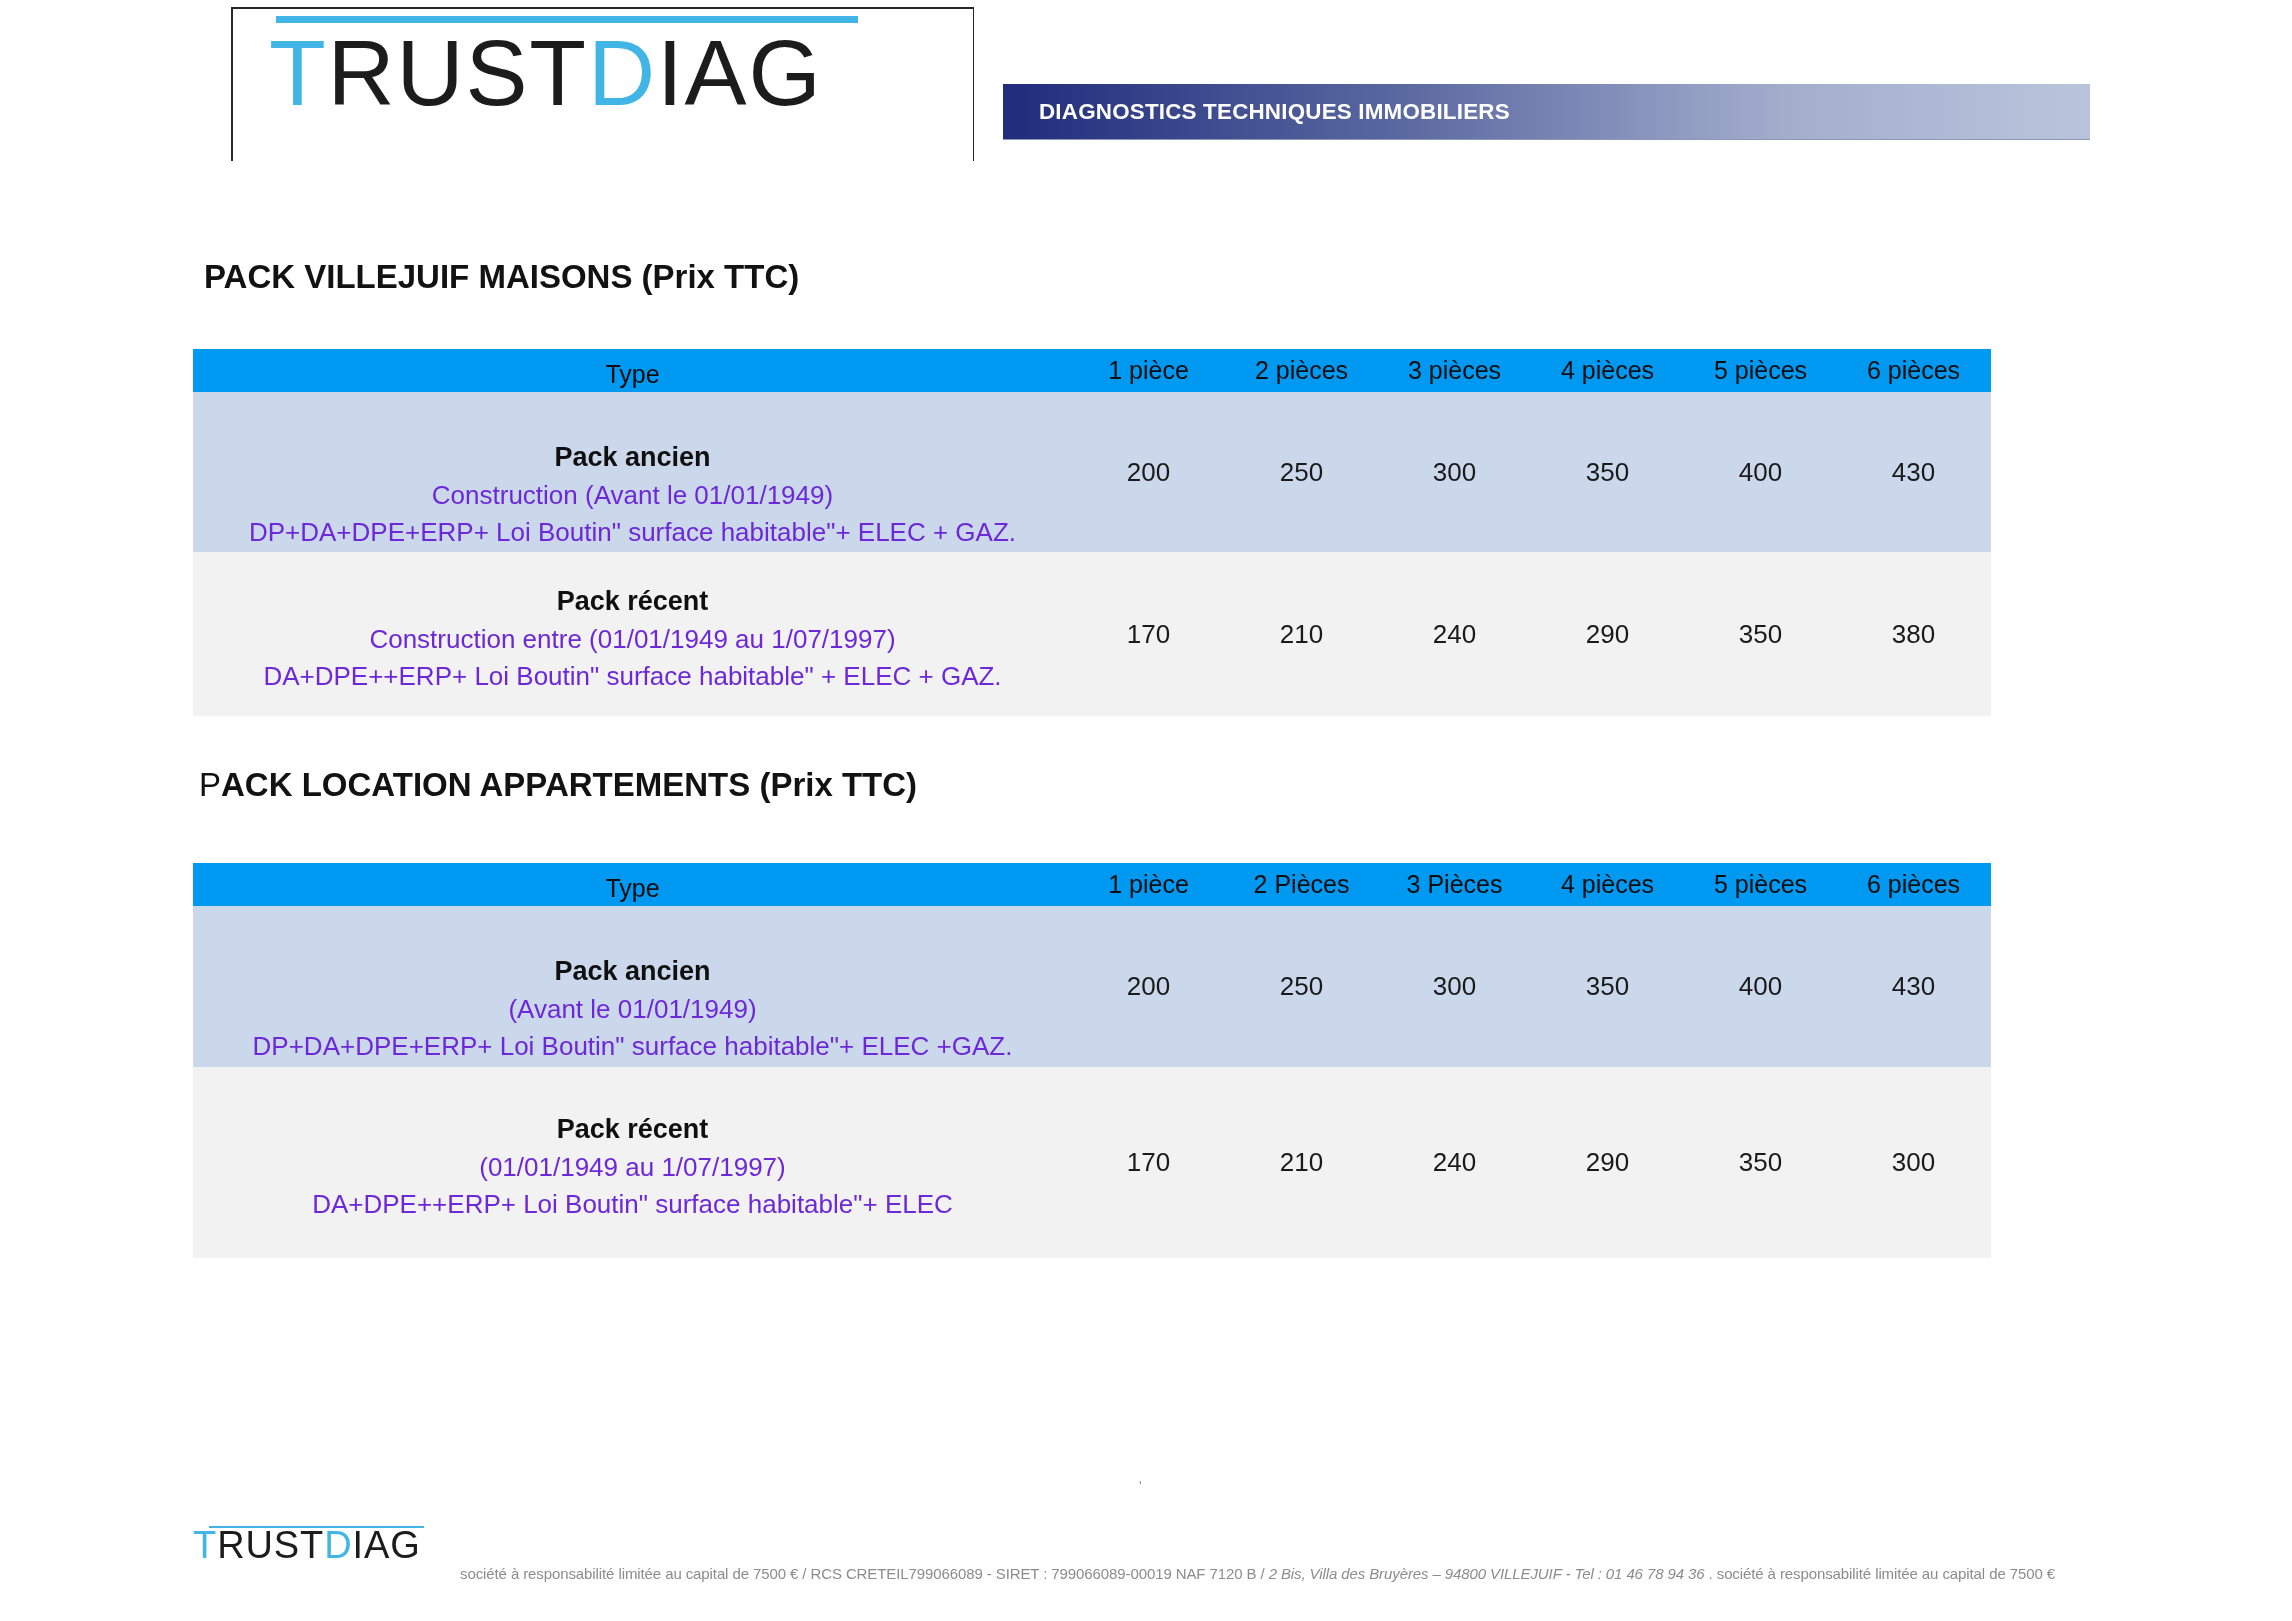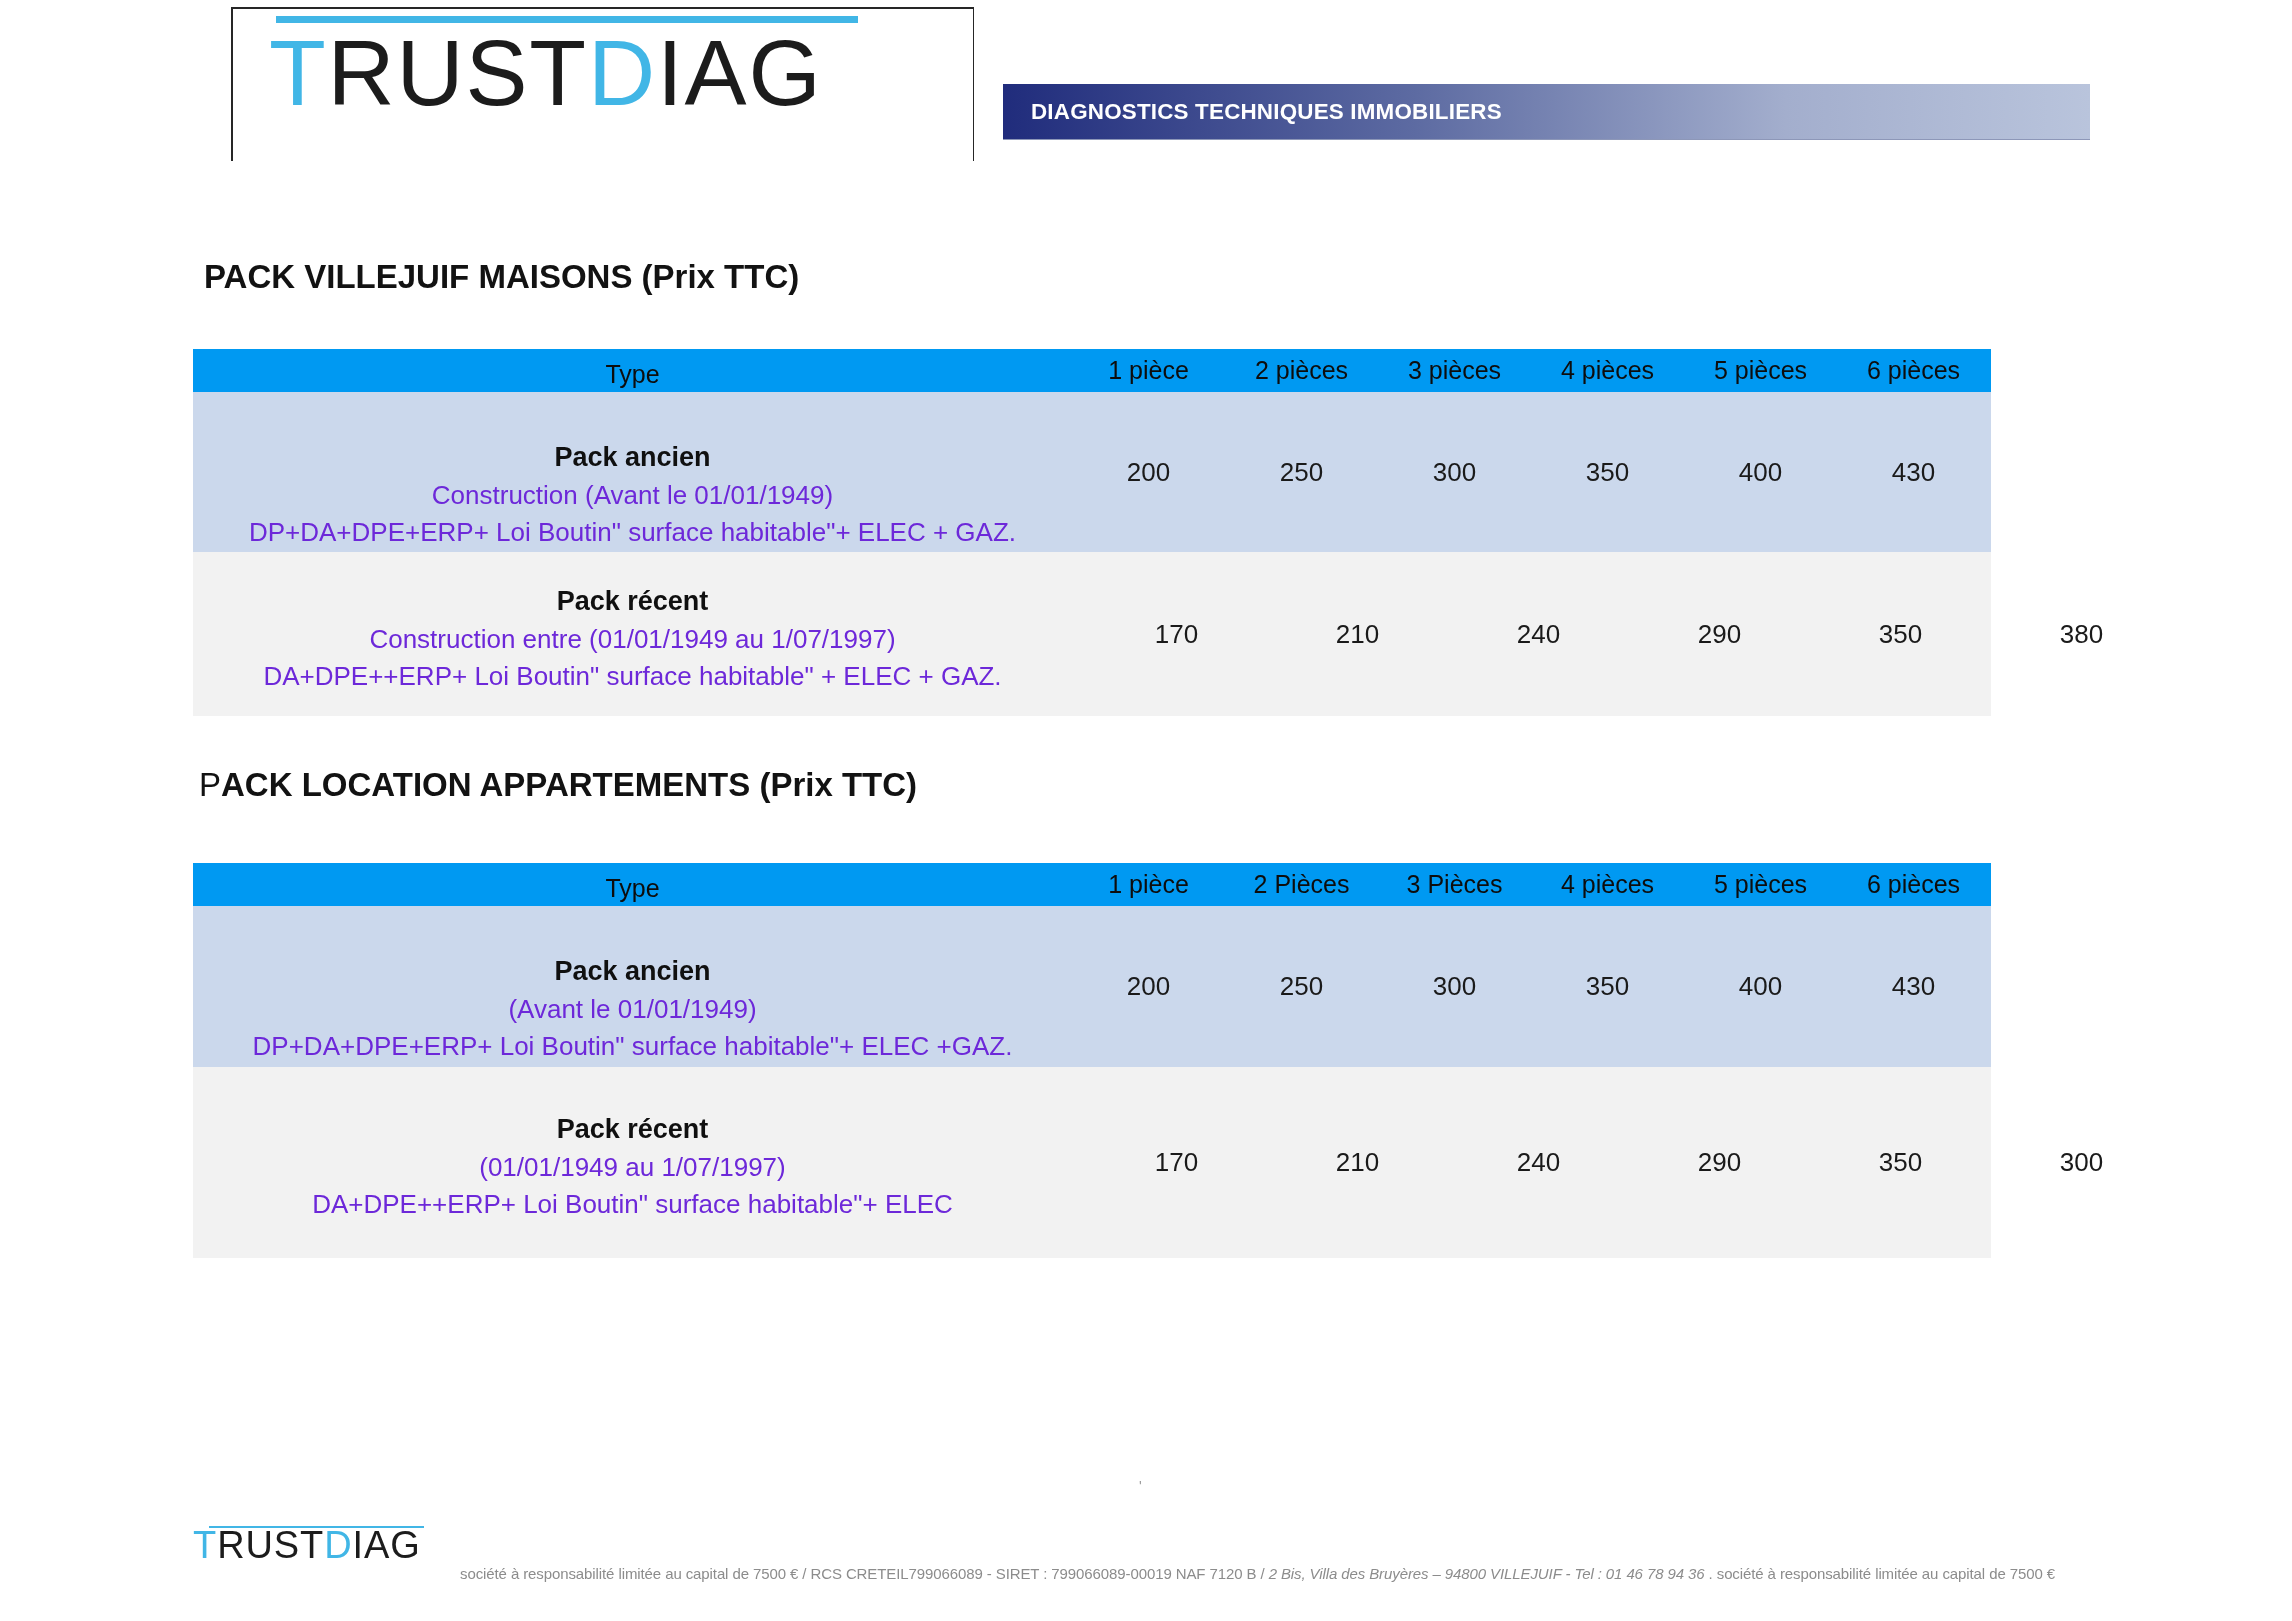--- a/index.html
+++ b/index.html
@@ -22,38 +22,38 @@
     border-top:2.7px solid #262626;border-left:2.7px solid #262626;border-right:1.8px solid #262626;}
   .logo-topbar{position:absolute;left:43px;top:7.2px;width:582px;height:6.3px;background:var(--logo-blue);}
   .logo-text{position:absolute;left:36px;top:16px;font-size:93px;line-height:1.05;
     letter-spacing:1.8px;font-weight:400;white-space:nowrap;}
   .lb{color:var(--logo-blue);}
   .ld{color:#1c1c1c;}
 
   
   .banner{position:absolute;left:1003px;top:84px;width:1087px;height:56px;
     background:linear-gradient(90deg,var(--banner-dark) 0%,#5d6ba2 38%,#a3aecd 72%,var(--banner-light) 100%);
-    display:flex;align-items:center;padding-left:28px;
+    display:flex;align-items:center;padding-left:36px;
     border-bottom:1.8px solid #8d97b8;}
   .banner-label{color:#ffffff;font-weight:700;font-size:22.4px;letter-spacing:0.2px;}
 
   
   .sec-title{position:absolute;font-size:33px;font-weight:700;color:#121212;white-space:nowrap;}
   .sec-title .thin{font-weight:400;}
   .title-maisons{left:204px;top:258px;}
   .title-appartements{left:199px;top:766px;}
 
   
   .table-block{position:absolute;left:193px;width:1798px;}
   .tbl-maisons{top:349px;}
   .tbl-appartements{top:863px;}
   .thead{display:flex;height:43px;background:var(--header-blue);}
   .trow{display:flex;}
   .row-blue{background:var(--row-blue);}
-  .row-gray{background:var(--row-gray);gap:28px;}
+  .row-gray{background:var(--row-gray);}
   .cell{flex:none;}
   .type-cell{width:879px;display:flex;flex-direction:column;justify-content:center;align-items:center;text-align:center;margin-top:8px;}
   .num-cell{width:153px;display:flex;align-items:center;justify-content:center;text-align:center;}
   .thead .type-cell{font-size:25px;color:#0d0d0d;}
   .thead .num-cell{font-size:25px;color:#0d0d0d;}
   .h179{height:160px;}
   .h183{height:164px;}
   .h180{height:161px;}
   .h213{height:191px;}
   .row-ancien .type-cell{padding-top:36px;}

